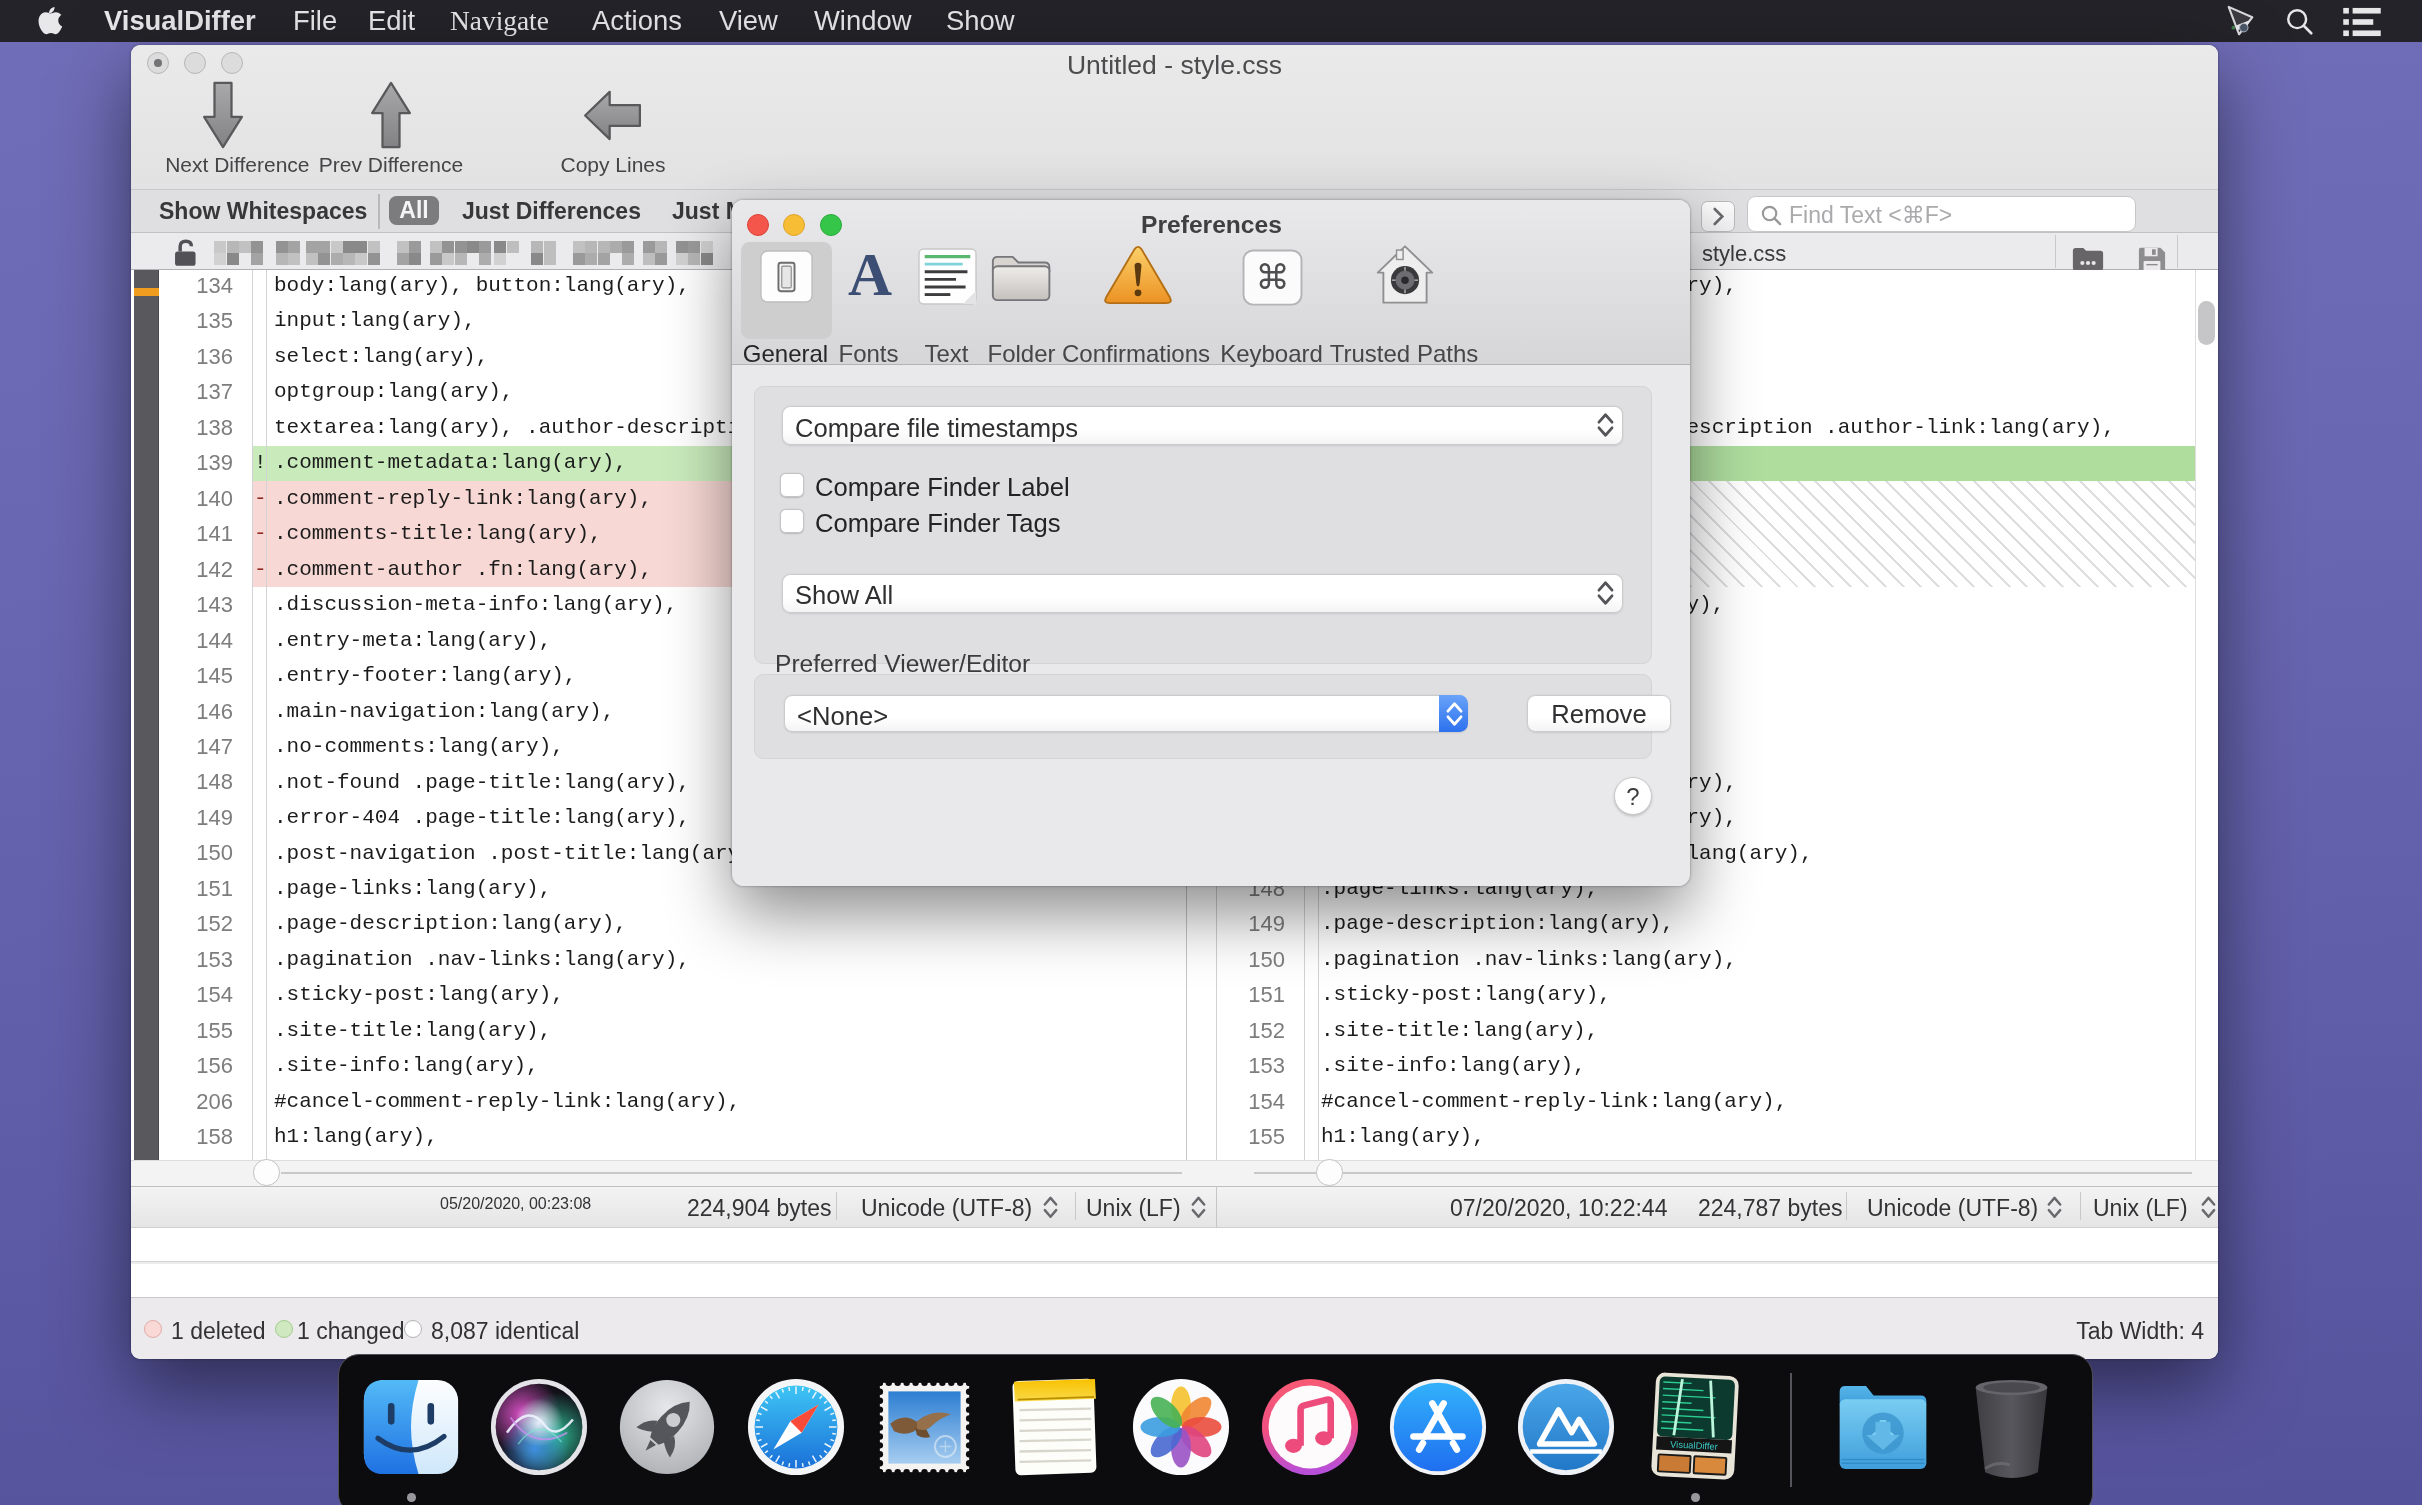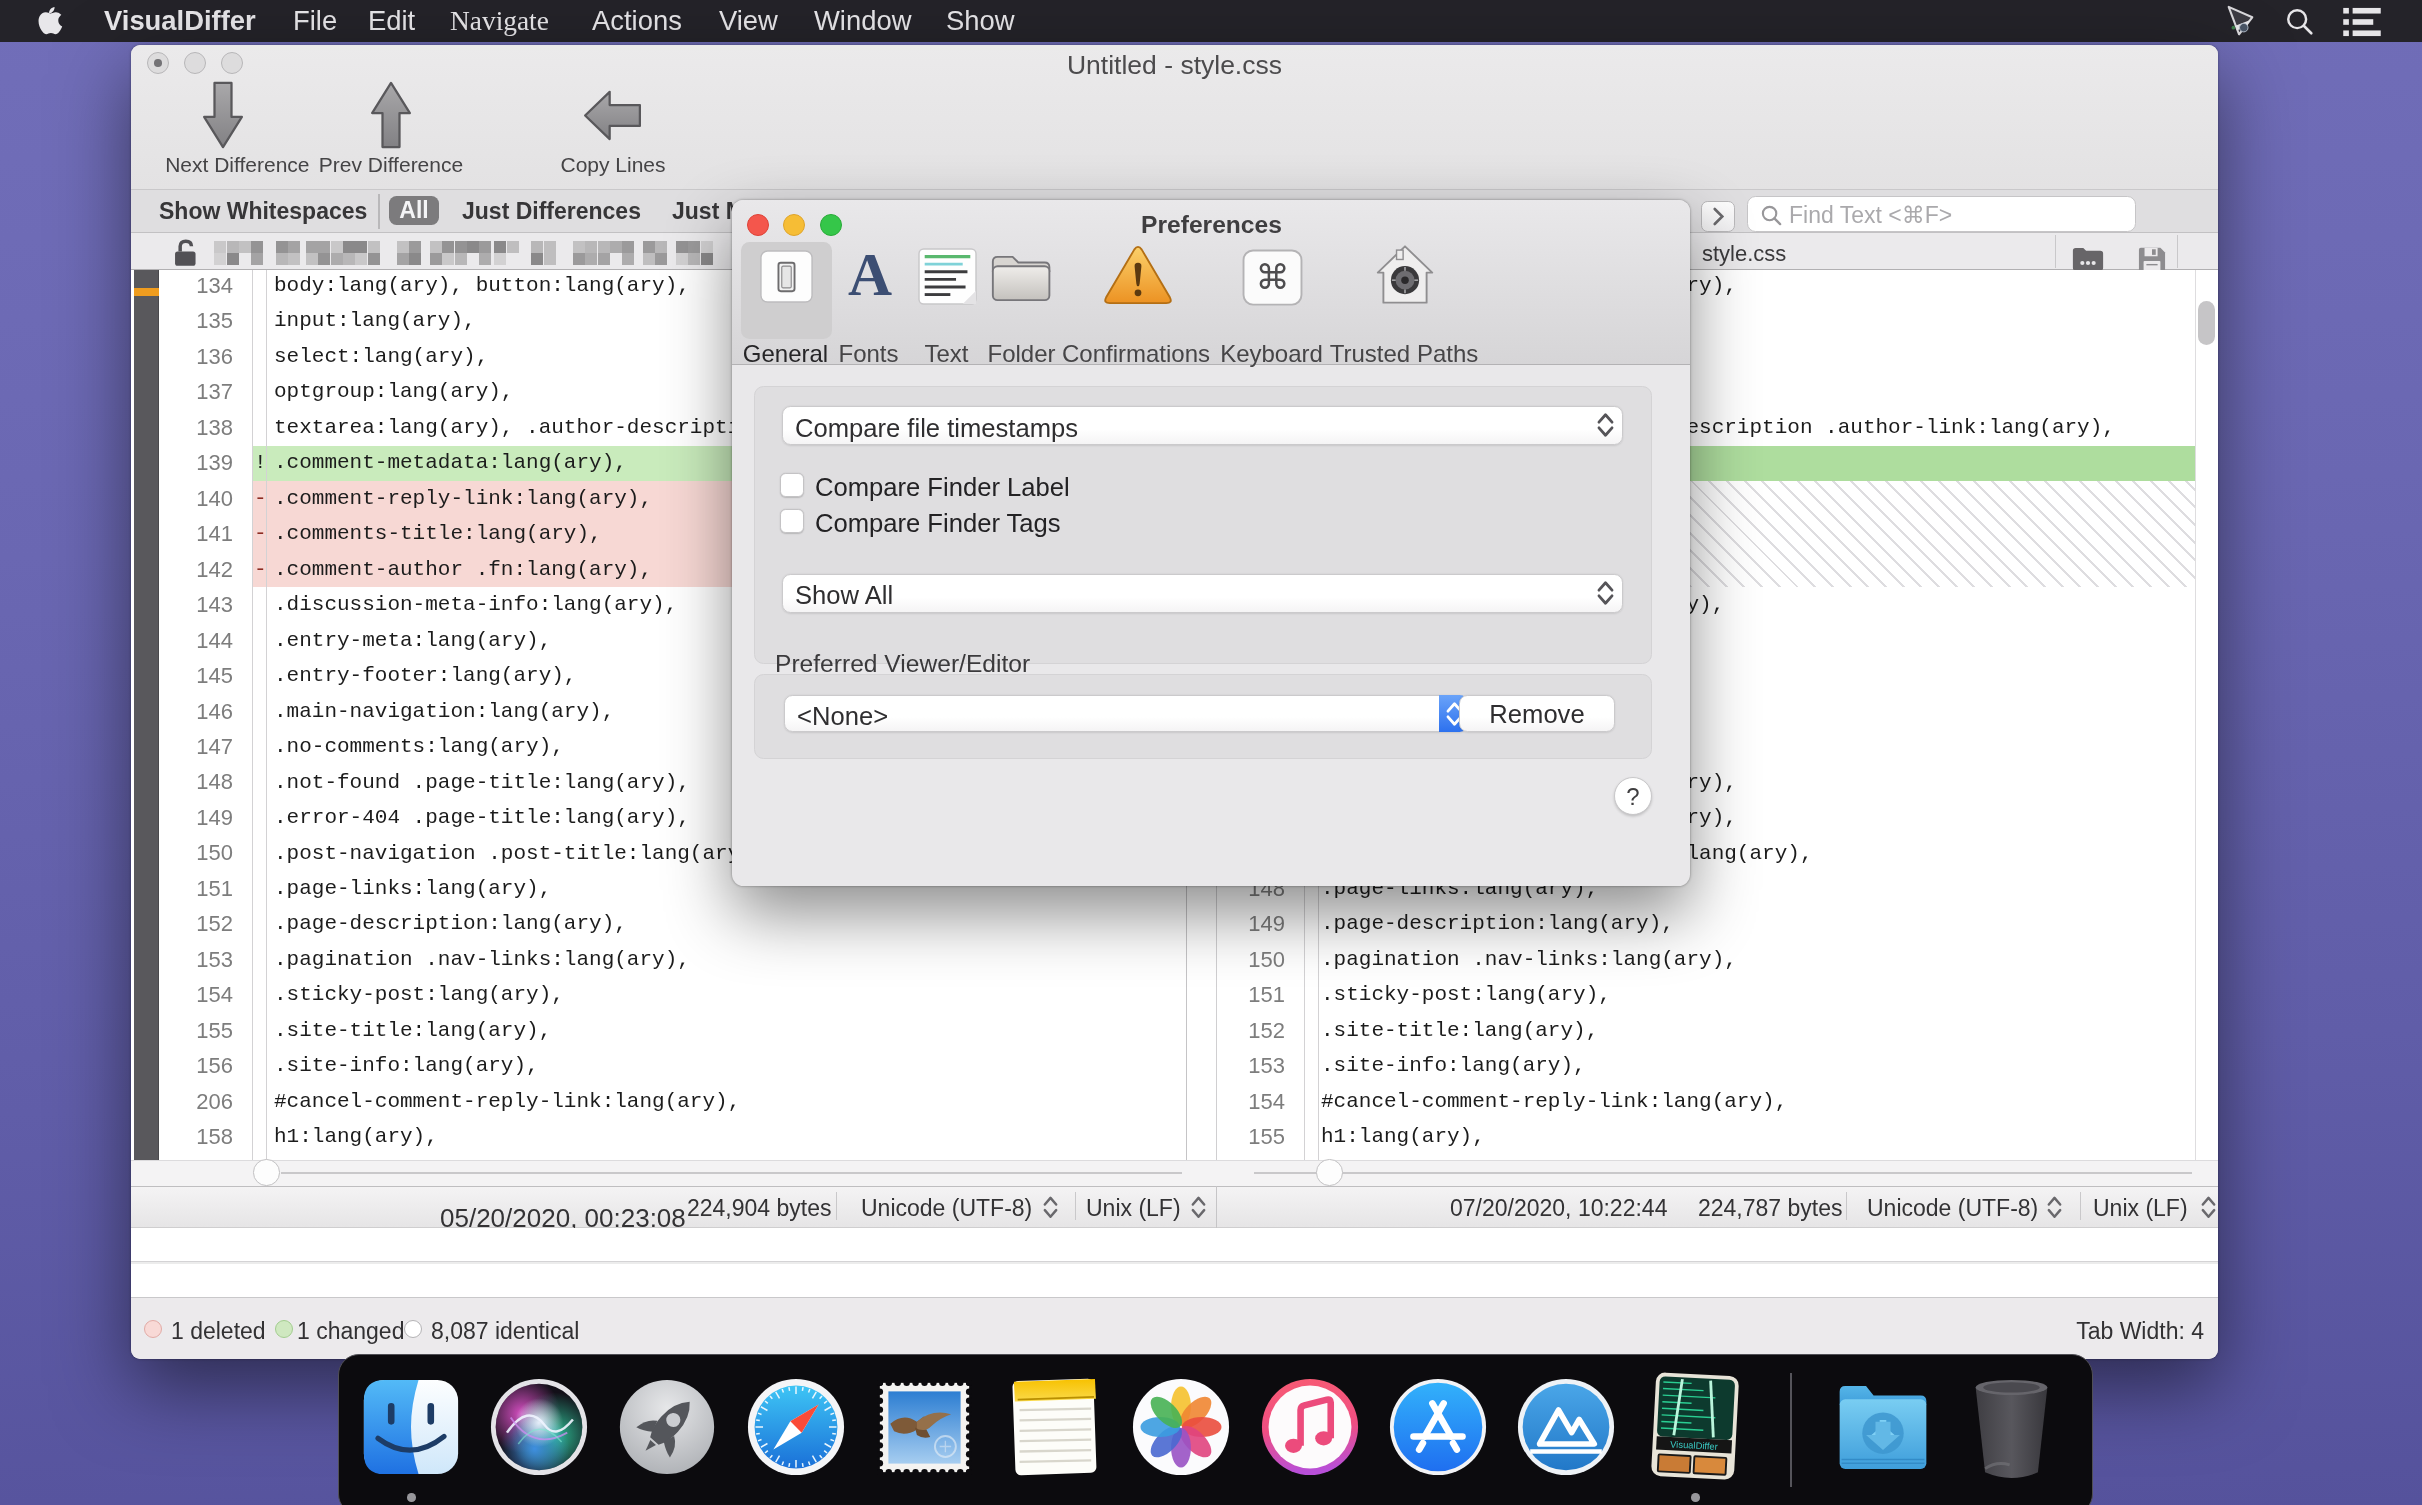--- a/index.html
+++ b/index.html
@@ -309,21 +309,21 @@
   <div class="abs" style="left:2067px;top:256px;width:17px;height:44px;border-radius:8.5px;background:#c6c5c7;"></div>
 
   <div class="abs" style="left:0;top:1115px;width:2087px;height:26.5px;background:#f4f3f4;border-top:0.9px solid #dcdbdd;"></div>
   <div class="abs" style="left:150px;top:1127px;width:901px;height:2.4px;background:#c9c8ca;"></div>
   <div class="abs" style="left:122px;top:1114px;width:26.5px;height:26.5px;border-radius:50%;background:#fdfdfd;border:1.4px solid #c2c1c3;"></div>
   <div class="abs" style="left:1123px;top:1127px;width:938px;height:2.4px;background:#c9c8ca;"></div>
   <div class="abs" style="left:1185px;top:1114px;width:26.5px;height:26.5px;border-radius:50%;background:#fdfdfd;border:1.4px solid #c2c1c3;"></div>
 
   <div class="abs" style="left:0;top:1141px;width:2087px;height:42px;background:linear-gradient(180deg,#f4f3f4,#e6e5e6);border-top:1.4px solid #bfbec0;border-bottom:1.4px solid #cfcecf;"></div>
   <div class="abs" style="left:1085px;top:1141px;width:1.4px;height:42px;background:#c6c5c7;"></div>
-  <div class="abs" style="left:309px;top:1150px;font-size:26px;color:#333234;margin-top:8px;">05/20/2020, 00:23:08</div>
+  <div class="abs" style="left:309px;top:1150px;font-size:16px;color:#333234;">05/20/2020, 00:23:08</div>
   <div class="abs" style="left:556px;top:1150px;font-size:23px;color:#333234;">224,904 bytes</div>
   <div class="abs" style="left:705px;top:1147px;width:1.4px;height:28px;background:#c9c8ca;"></div>
   <div class="abs" style="left:730px;top:1150px;font-size:23px;color:#333234;">Unicode (UTF-8)</div>
   <svg style="position:absolute;left:910px;top:1150px;" width="19" height="24.6" viewBox="0 0 20 26">
 <path d="M4 10 L10 3 L16 10" fill="none" stroke="#69686c" stroke-width="2.6" stroke-linecap="round" stroke-linejoin="round"></path>
 <path d="M4 16 L10 23 L16 16" fill="none" stroke="#69686c" stroke-width="2.6" stroke-linecap="round" stroke-linejoin="round"></path>
 </svg>
   <div class="abs" style="left:944px;top:1147px;width:1.4px;height:28px;background:#c9c8ca;"></div>
   <div class="abs" style="left:955px;top:1150px;font-size:23px;color:#333234;">Unix (LF)</div>
   <svg style="position:absolute;left:1058px;top:1150px;" width="19" height="24.6" viewBox="0 0 20 26">
@@ -458,21 +458,21 @@
 
   <div class="abs" style="left:43px;top:450px;font-size:24.6px;color:#3b3a3c;">Preferred Viewer/Editor</div>
   <div class="abs" style="left:22px;top:474px;width:898px;height:85px;border-radius:9.5px;background:#dfdee0;border:0.9px solid #d4d3d5;"></div>
   <div class="abs" style="left:52px;top:495px;width:684px;height:37px;border-radius:8.5px;background:linear-gradient(180deg,#ffffff 60%,#f5f4f5);border:0.9px solid #cbcacc;box-shadow:0 0.9px 1.9px rgba(0,0,0,0.10);"></div>
   <div class="abs" style="left:65px;top:502px;font-size:25.6px;color:#2f2e30;">&lt;None&gt;</div>
   <div class="abs" style="left:707px;top:495px;width:29px;height:37px;border-radius:0 8.5px 8.5px 0;background:linear-gradient(180deg,#6aa3f9,#2d71ee);"></div>
   <svg class="abs" style="left:711px;top:500px;" width="23" height="28" viewBox="0 0 24 30">
    <path d="M5 12 L12 4 L19 12" fill="none" stroke="#fff" stroke-width="3" stroke-linecap="round" stroke-linejoin="round"></path>
    <path d="M5 18 L12 26 L19 18" fill="none" stroke="#fff" stroke-width="3" stroke-linecap="round" stroke-linejoin="round"></path>
   </svg>
-  <div class="abs" style="left:727px;top:495px;width:156px;height:37px;border-radius:8.5px;background:linear-gradient(180deg,#ffffff 60%,#f5f4f5);border:0.9px solid #cbcacc;box-shadow:0 0.9px 1.9px rgba(0,0,0,0.10);font-size:25.6px;color:#2f2e30;text-align:center;line-height:37px;">Remove</div>
+  <div class="abs" style="left:795px;top:495px;width:144px;height:37px;border-radius:8.5px;background:linear-gradient(180deg,#ffffff 60%,#f5f4f5);border:0.9px solid #cbcacc;box-shadow:0 0.9px 1.9px rgba(0,0,0,0.10);font-size:25.6px;color:#2f2e30;text-align:center;line-height:37px;">Remove</div>
 
   <div class="abs" style="left:882px;top:577px;width:38px;height:38px;border-radius:50%;background:#fff;border:0.9px solid #c9c8ca;box-shadow:0 1.4px 2.8px rgba(0,0,0,0.18);font-size:24px;color:#3f3e40;text-align:center;line-height:38px;">?</div>
 </div>
 
 <div class="abs" style="left:338px;top:1354px;width:1755px;height:161px;border-radius:21px;background:#0c0b0e;border:1.9px solid #504f55;"></div>
 <svg style="position:absolute;left:362px;top:1378px;" width="98" height="98" viewBox="0 0 104 104">
 <defs>
       <linearGradient id="fb" x1="0" y1="0" x2="0" y2="1">
         <stop offset="0" stop-color="#53baf7"></stop>
         <stop offset="1" stop-color="#1f71e2"></stop>

